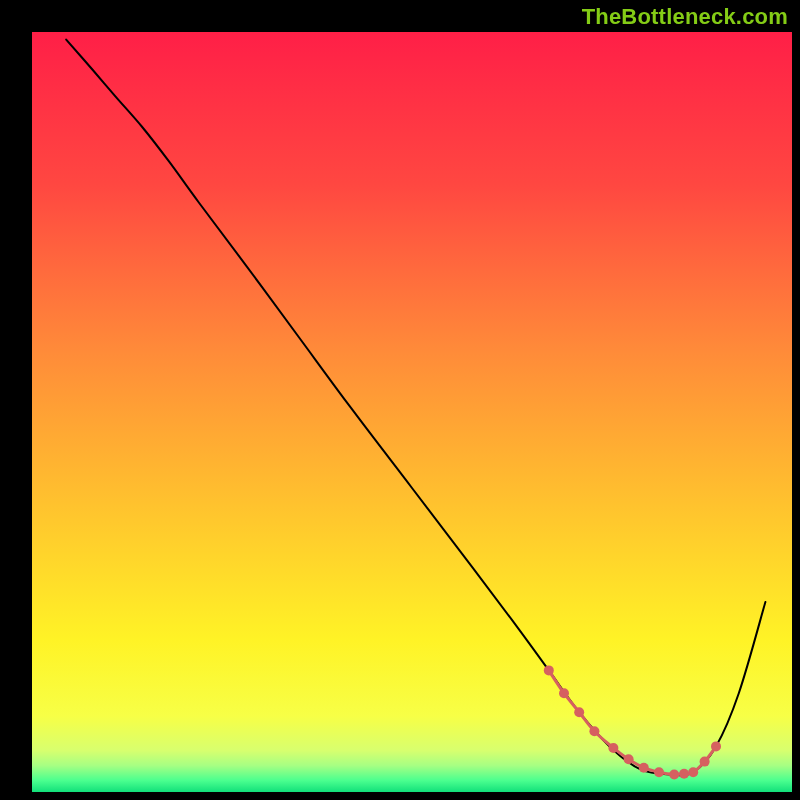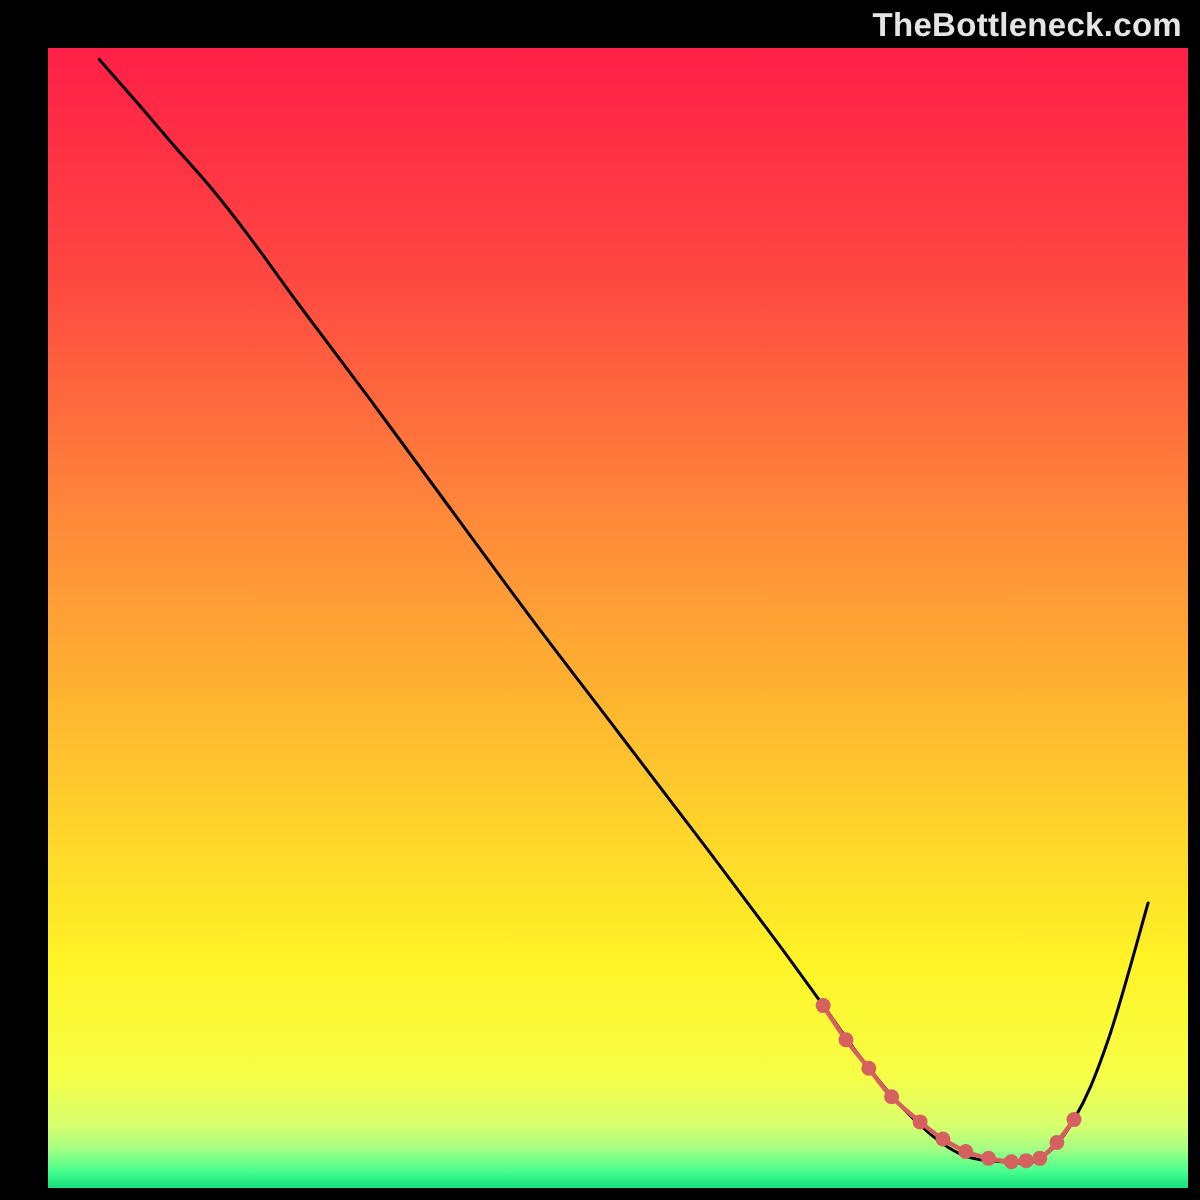--- a/index.html
+++ b/index.html
@@ -13,21 +13,21 @@
   }
   .frame {
     position: relative;
     width: 800px;
     height: 800px;
   }
   .watermark {
     position: absolute;
     top: 4px;
     right: 12px;
-    color: #e5e5e5;
+    color: #84cc16;
     font-size: 22px;
     font-weight: 600;
     letter-spacing: 0.2px;
     user-select: none;
     z-index: 3;
   }
   svg.plot {
     position: absolute;
     left: 0;
     top: 0;

